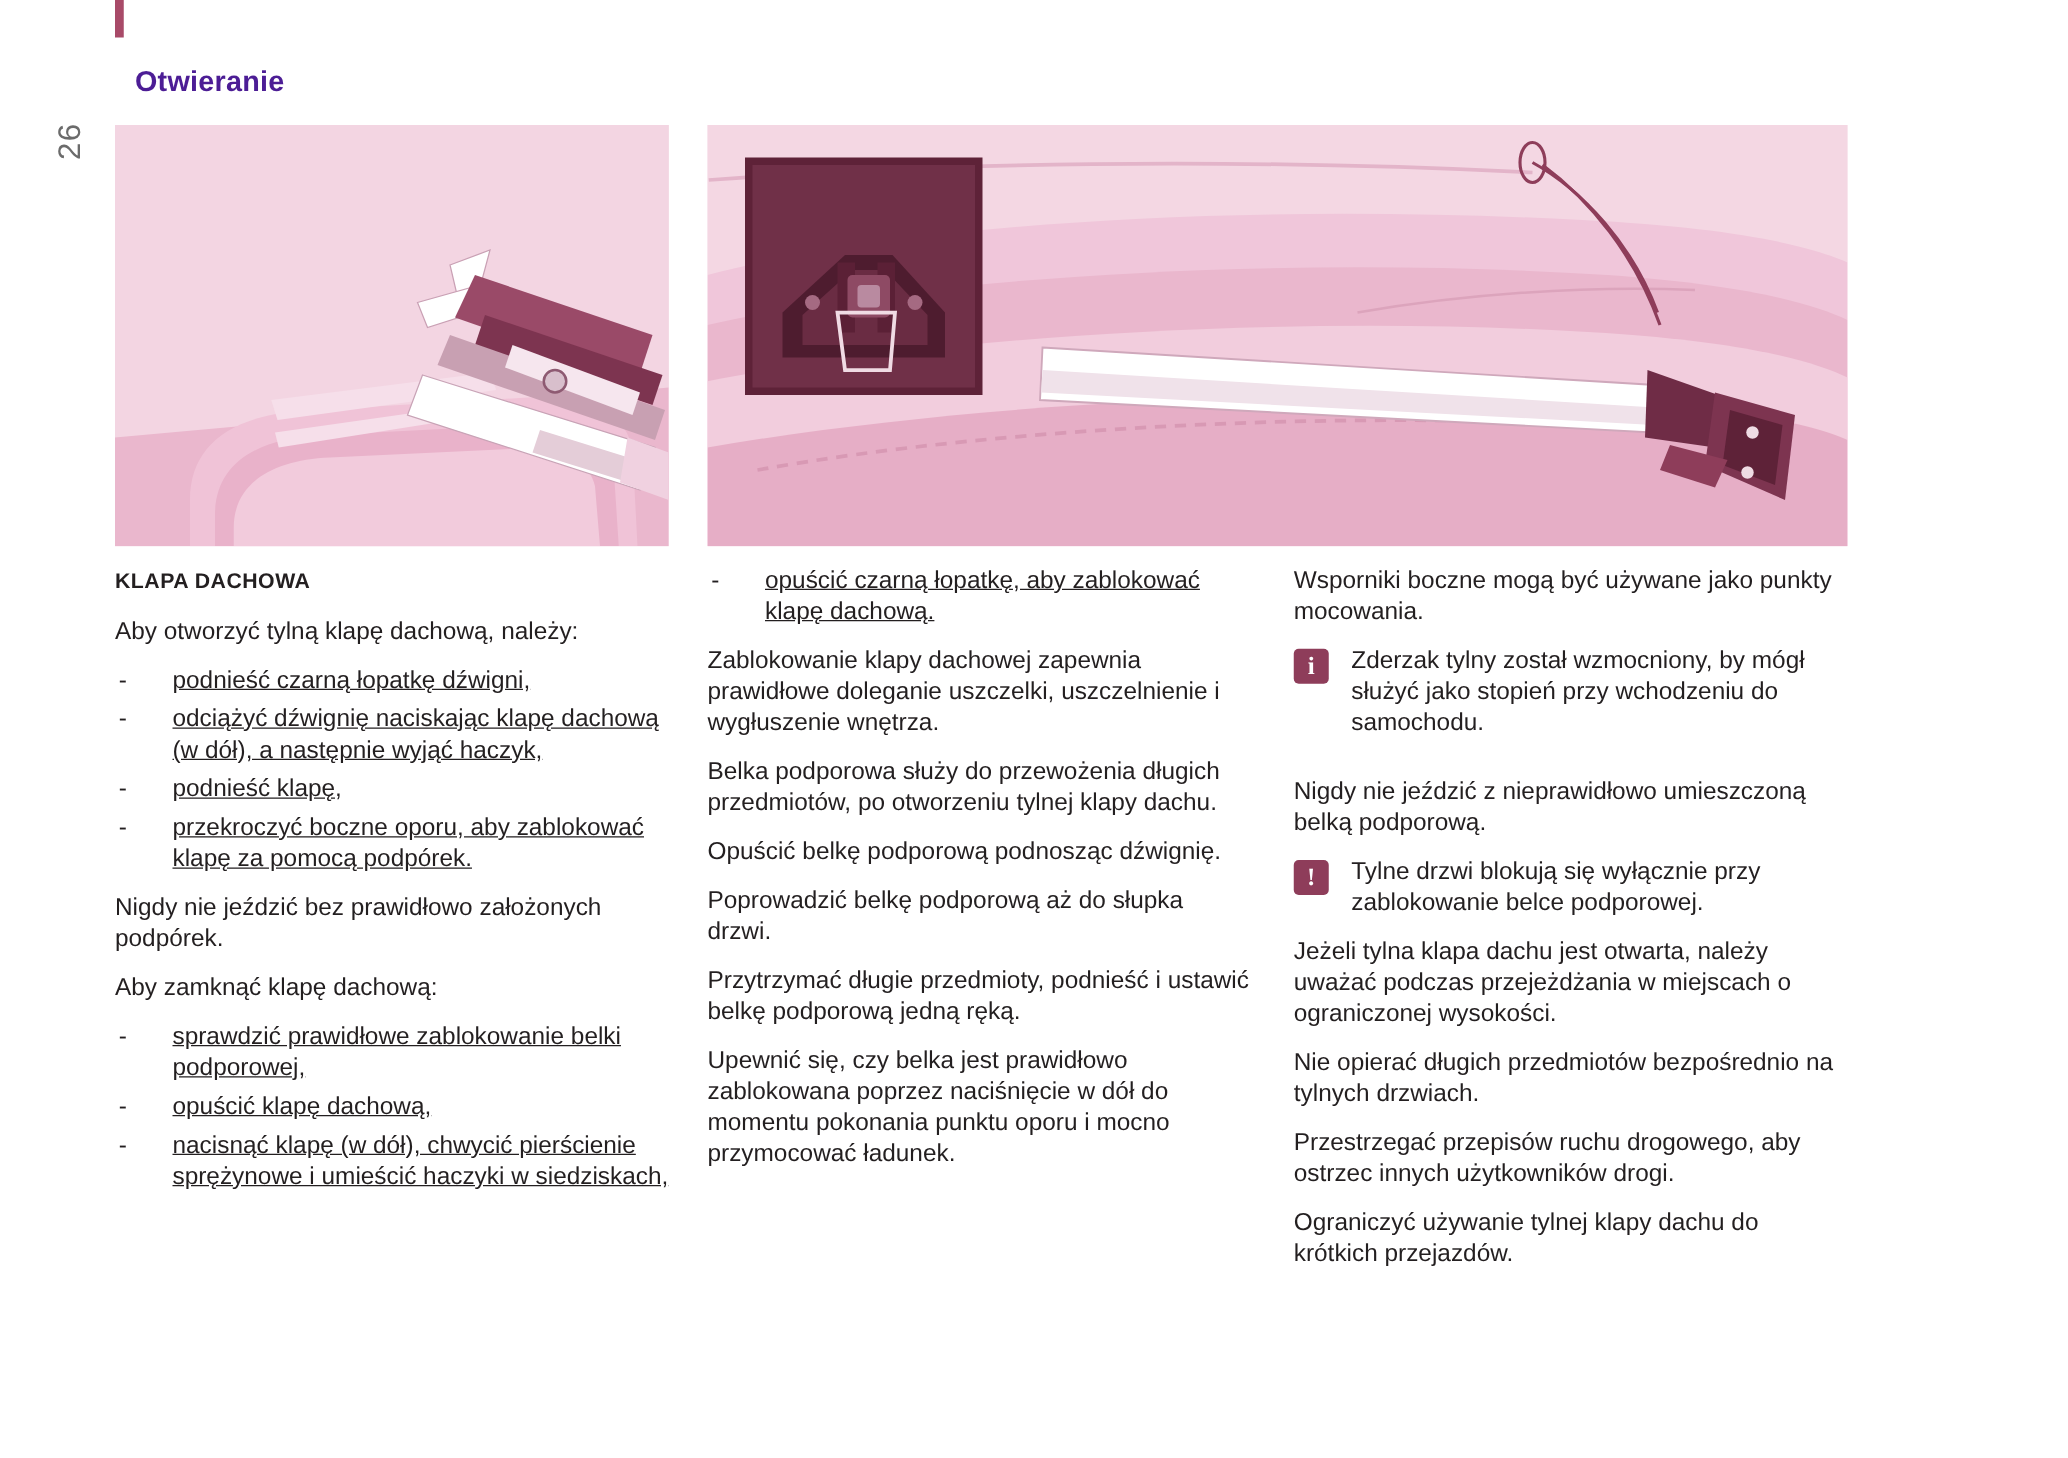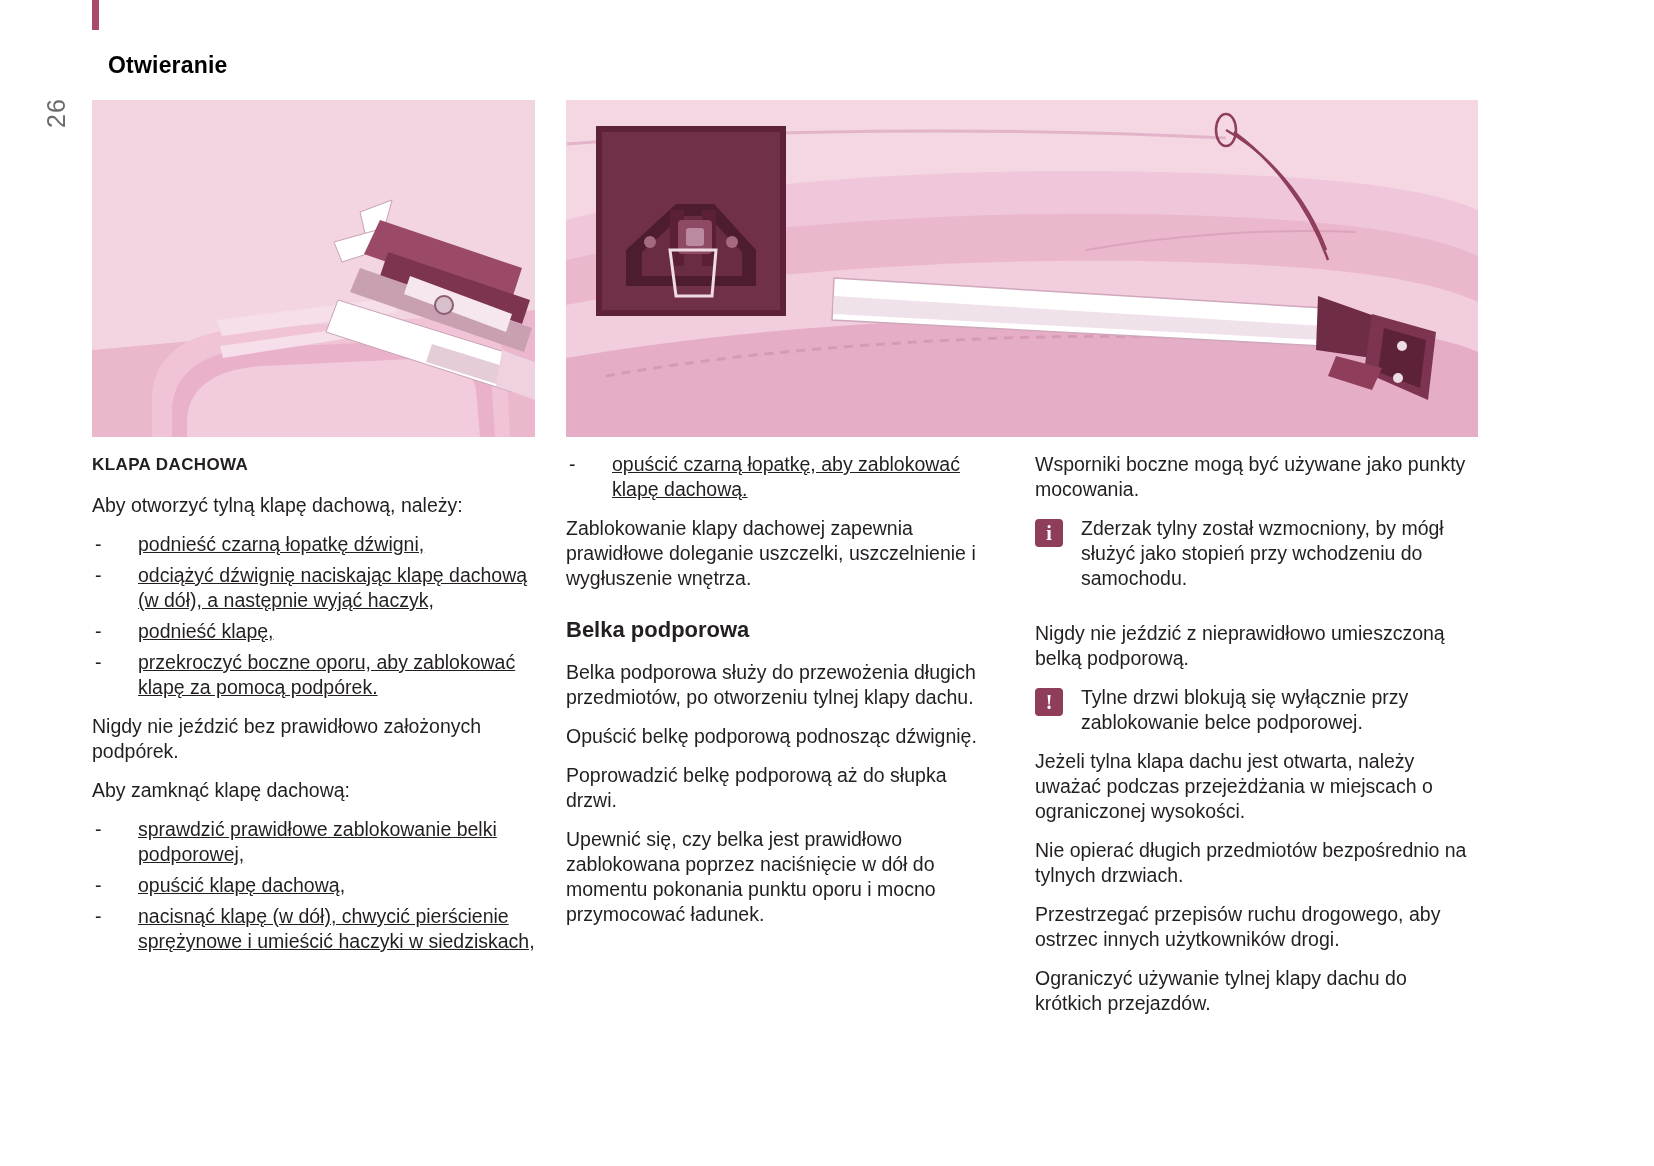--- a/index.html
+++ b/index.html
@@ -25,21 +25,21 @@
     height: 30px;
     background: #a84a68;
   }
   .page-header {
     position: absolute;
     left: 108px;
     top: 52px;
     font-size: 23px;
     font-weight: bold;
     letter-spacing: .2px;
-    color: #000000;
+    color: #4c1d95;
   }
   .page-number {
     position: absolute;
     left: 42px;
     top: 128px;
     font-size: 25px;
     color: #6b6b6b;
     transform: rotate(-90deg);
     transform-origin: left top;
     letter-spacing: 1px;
@@ -211,24 +211,24 @@
     <li>opuścić klapę dachową,</li>
     <li>nacisnąć klapę (w dół), chwycić pierścienie sprężynowe i umieścić haczyki w siedziskach,</li>
   </ul>
 </div>
 
 <div class="col" id="col-2">
   <ul class="bullets">
     <li>opuścić czarną łopatkę, aby zablokować klapę dachową.</li>
   </ul>
   <p class="para">Zablokowanie klapy dachowej zapewnia prawidłowe doleganie uszczelki, uszczelnienie i wygłuszenie wnętrza.</p>
-  <h3 class="sub-title">Belka podporowa</h3>
   <p class="para">Belka podporowa służy do przewożenia długich przedmiotów, po otworzeniu tylnej klapy dachu.</p>
   <p class="para">Opuścić belkę podporową podnosząc dźwignię.</p>
   <p class="para">Poprowadzić belkę podporową aż do słupka drzwi.</p>
+  <p class="para">Przytrzymać długie przedmioty, podnieść i ustawić belkę podporową jedną ręką.</p>
   <p class="para">Upewnić się, czy belka jest prawidłowo zablokowana poprzez naciśnięcie w dół do momentu pokonania punktu oporu i mocno przymocować ładunek.</p>
 </div>
 
 <div class="col" id="col-3">
   <p class="para">Wsporniki boczne mogą być używane jako punkty mocowania.</p>
   <div class="warn-row">
     <span class="warn-icon">i</span>
     <span>Zderzak tylny został wzmocniony, by mógł służyć jako stopień przy wchodzeniu do samochodu.</span>
   </div>
   <div class="spacer-sm"></div>

